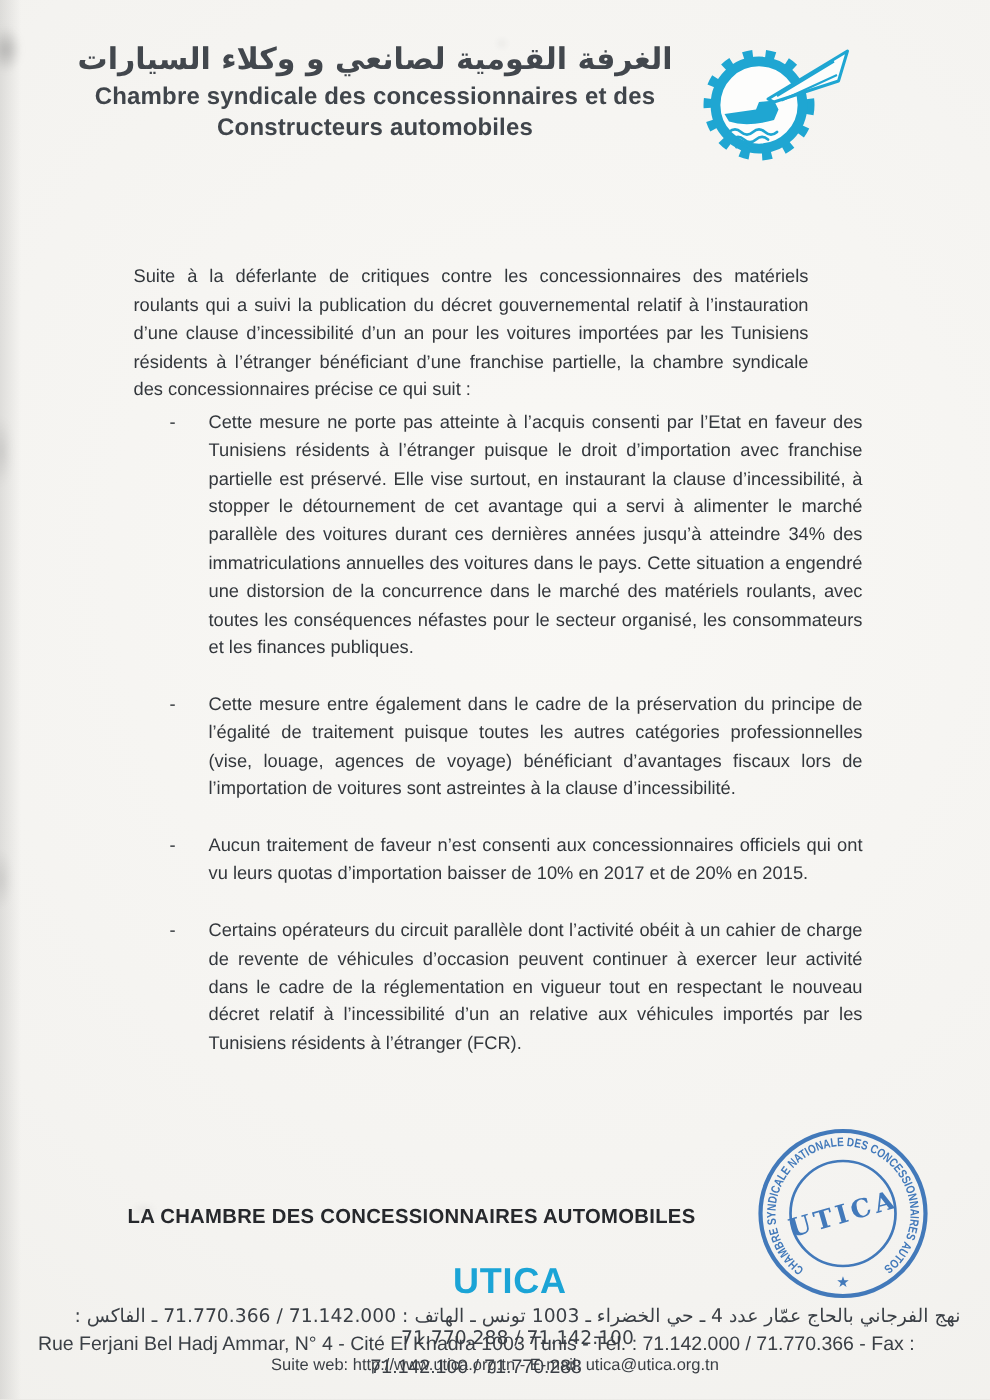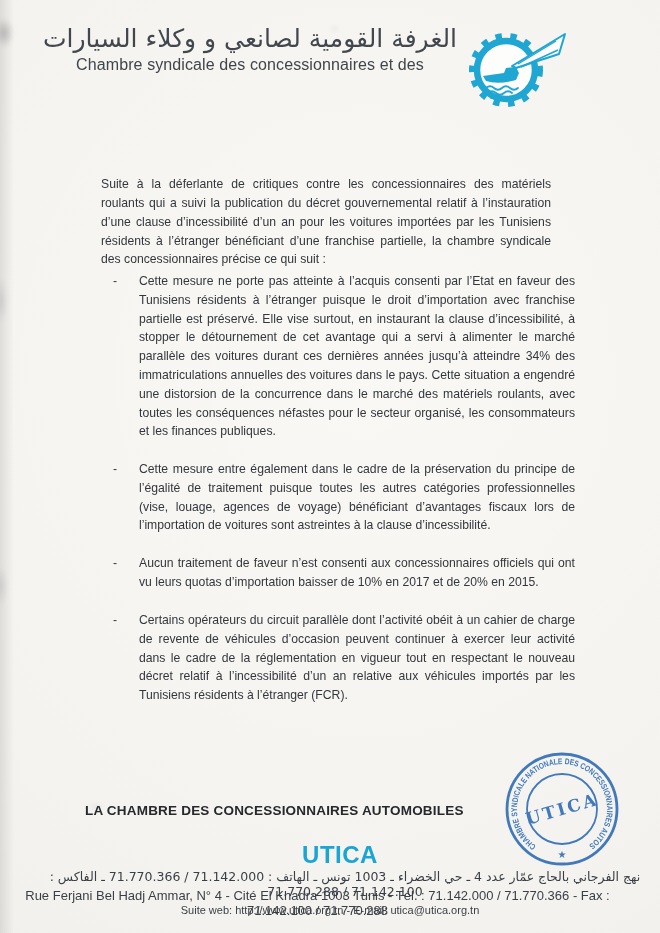--- a/index.html
+++ b/index.html
@@ -21,30 +21,30 @@
   .smudge{position:absolute;border-radius:50%;
     background:radial-gradient(closest-side, rgba(105,105,105,.38), rgba(105,105,105,0));
     filter:blur(2px);}
   .s1{left:-6px;top:18px;width:20px;height:30px;}
   .s2{left:-7px;top:278px;width:15px;height:46px;opacity:.5;}
   .s3{left:-7px;top:566px;width:15px;height:40px;opacity:.45;}
   .s4{left:331px;top:26px;width:7px;height:6px;opacity:.45;}
   .s5{left:88px;top:803px;width:16px;height:7px;opacity:.35;}
 
   .head-text{position:absolute;left:36px;top:24px;width:428px;text-align:center;}
-  .head-arabic{font-family:"DejaVu Sans",sans-serif;font-weight:normal;
-    font-size:25px;line-height:30px;color:#42474d;}
-  .head-fr{font-weight:normal;font-size:16px;line-height:21px;color:#40454b;letter-spacing:.1px;}
+  .head-arabic{font-family:"DejaVu Sans",sans-serif;font-weight:bold;
+    font-size:20px;line-height:30px;color:#42474d;}
+  .head-fr{font-weight:bold;font-size:16px;line-height:21px;color:#40454b;letter-spacing:.1px;}
 
   .logo{position:absolute;left:468px;top:24px;}
 
   .doc-title{position:absolute;left:60px;top:129px;width:524px;text-align:center;
     font-weight:bold;font-size:14px;color:#26282c;letter-spacing:.2px;}
 
-  .para{position:absolute;font-size:12.2px;line-height:18.8px;text-align:justify;color:#33373c;margin-left:12px;}
+  .para{position:absolute;font-size:12.2px;line-height:18.8px;text-align:justify;color:#33373c;}
   .intro{left:89px;top:163px;width:450px;}
   .closing{left:89px;top:714px;width:450px;}
 
   .bullet{position:absolute;left:113px;width:462px;display:grid;
     grid-template-columns:26px 1fr;font-size:12.2px;line-height:18.8px;color:#33373c;}
   .bullet .dash{font-weight:normal;}
   .bullet .btext{text-align:justify;}
   .b1{top:272px;}.b2{top:460px;}.b3{top:554px;}.b4{top:611px;}
 
   .signature{position:absolute;left:85px;top:803px;width:480px;
@@ -68,20 +68,21 @@
 
   <div class="smudge s1"></div>
   <div class="smudge s2"></div>
   <div class="smudge s3"></div>
   <div class="smudge s4"></div>
   <div class="smudge s5"></div>
 
   <div class="head-text">
     <div class="head-arabic" dir="rtl">الغرفة القومية لصانعي و وكلاء السيارات</div>
     <div class="head-fr">Chambre syndicale des concessionnaires et des</div>
+    <div class="head-fr">Constructeurs automobiles</div>
   </div>
 
   <svg class="logo" width="100" height="88" viewBox="0 0 100 88" aria-hidden="true">
     <g fill="none" stroke="#1fa6d2">
       <circle cx="38" cy="46" r="33" stroke-width="8" stroke-dasharray="6.2 8.3"></circle>
       <circle cx="38" cy="46" r="29" fill="#fdfdfc" stroke-width="6.5"></circle>
     </g>
     <path d="M44,42 L97,10 L91,30 L48,44 Z" fill="#fdfdfc" stroke="#1fa6d2" stroke-width="2" stroke-linejoin="round"></path>
     <path d="M50,40 L88,17 M53,43 L90,26" stroke="#1fa6d2" stroke-width="1.4" fill="none"></path>
     <path d="M15,52 L36,49 L38,44 L48,43 L51,49 L48,56 Q30,61 18,57 Z" fill="#1fa6d2"></path>

